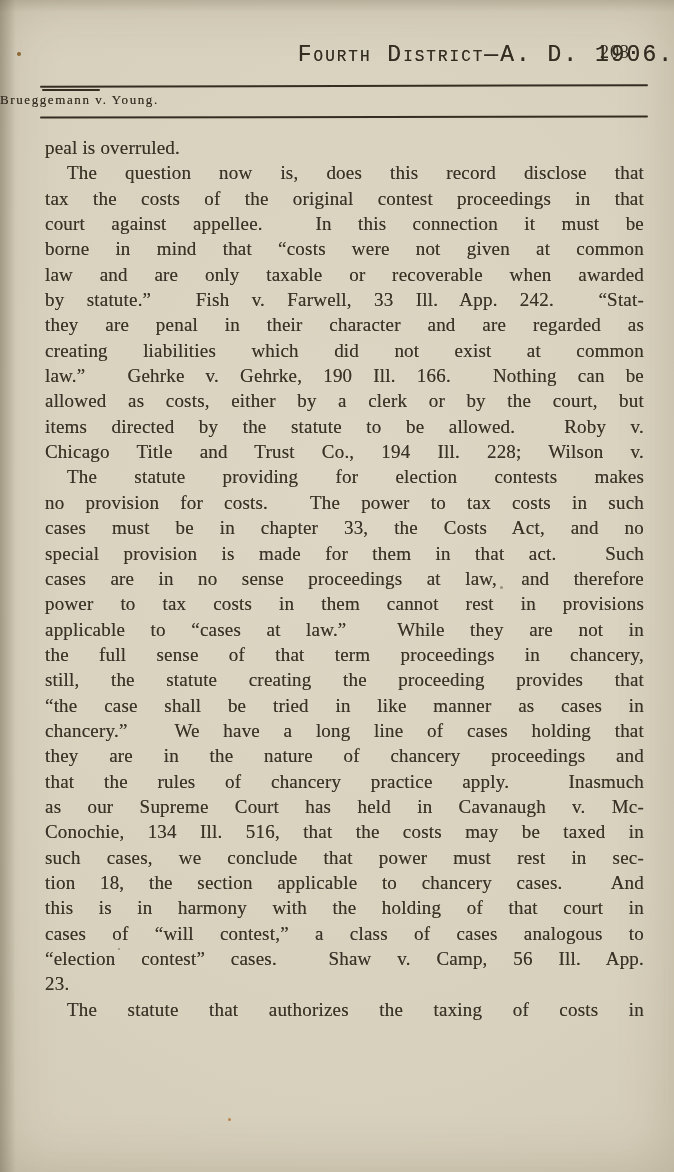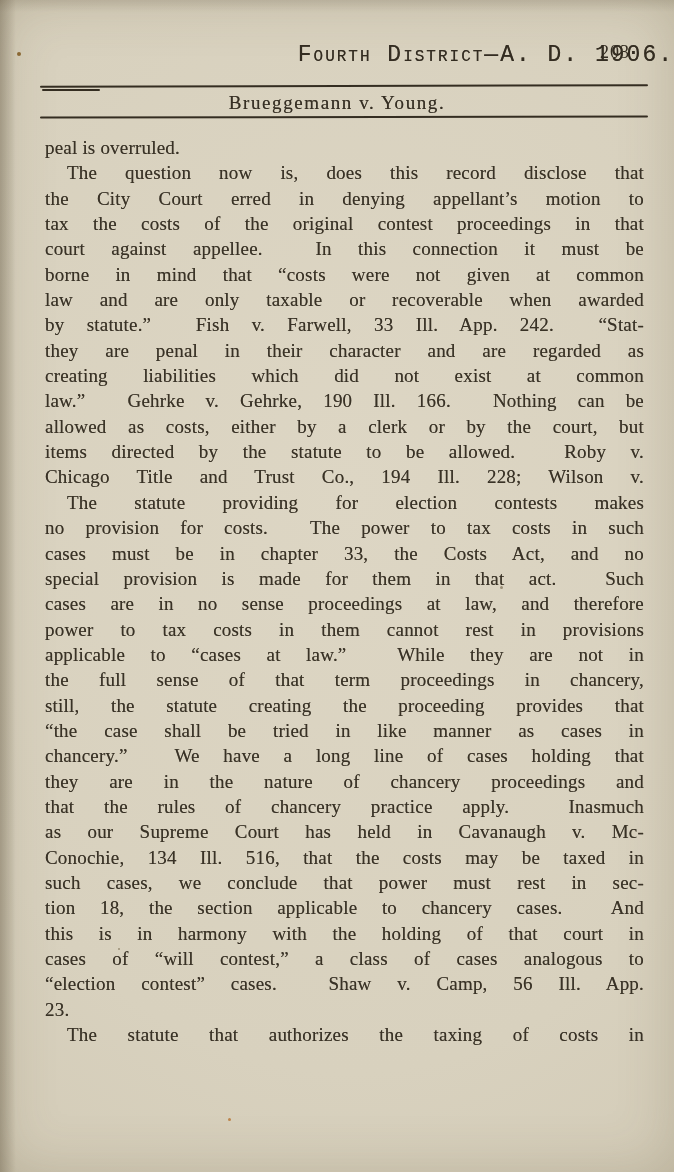--- a/index.html
+++ b/index.html
@@ -61,22 +61,21 @@
     background: #342d21;
     border-radius: 1px;
   }
   .rule-top { top: 85px; left: 40px; right: 26px; transform: rotate(-0.15deg); }
   .rule-top-dash { top: 89px; left: 42px; width: 58px; height: 2px; }
   .rule-bottom { top: 116px; left: 40px; right: 26px; transform: rotate(-0.1deg); }
   .running-head {
     position: absolute;
     left: 0; right: 0;
     top: 92px;
-    text-align: center;
-    font-size: 19px;
+    font-size: 13px;
     letter-spacing: 1.6px;
     color: #362f24;
     text-shadow: 0 0 0.5px rgba(54,47,36,0.65);
   }
   .page-body {
     position: absolute;
     left: 45px;
     right: 30px;
     top: 135px;
     font-size: 19px;
@@ -123,21 +122,20 @@
   <div class="rule rule-top"></div>
   <div class="rule rule-top-dash"></div>
 
   <div class="running-head">Brueggemann v. Young.</div>
 
   <div class="rule rule-bottom"></div>
 
   <div class="page-body">
       <div class="line last">peal is overruled.</div>
       <div class="line indent">The question now is, does this record disclose that</div>
-      <div class="line">the City Court erred in denying appellant’s motion to</div>
       <div class="line">tax the costs of the original contest proceedings in that</div>
       <div class="line">court against appellee.  In this connection it must be</div>
       <div class="line">borne in mind that “costs were not given at common</div>
       <div class="line">law and are only taxable or recoverable when awarded</div>
       <div class="line">by statute.”  Fish v. Farwell, 33 Ill. App. 242.  “Stat-</div>
       <div class="line">they are penal in their character and are regarded as</div>
       <div class="line">creating liabilities which did not exist at common</div>
       <div class="line">law.”  Gehrke v. Gehrke, 190 Ill. 166.  Nothing can be</div>
       <div class="line">allowed as costs, either by a clerk or by the court, but</div>
       <div class="line">items directed by the statute to be allowed.  Roby v.</div>

